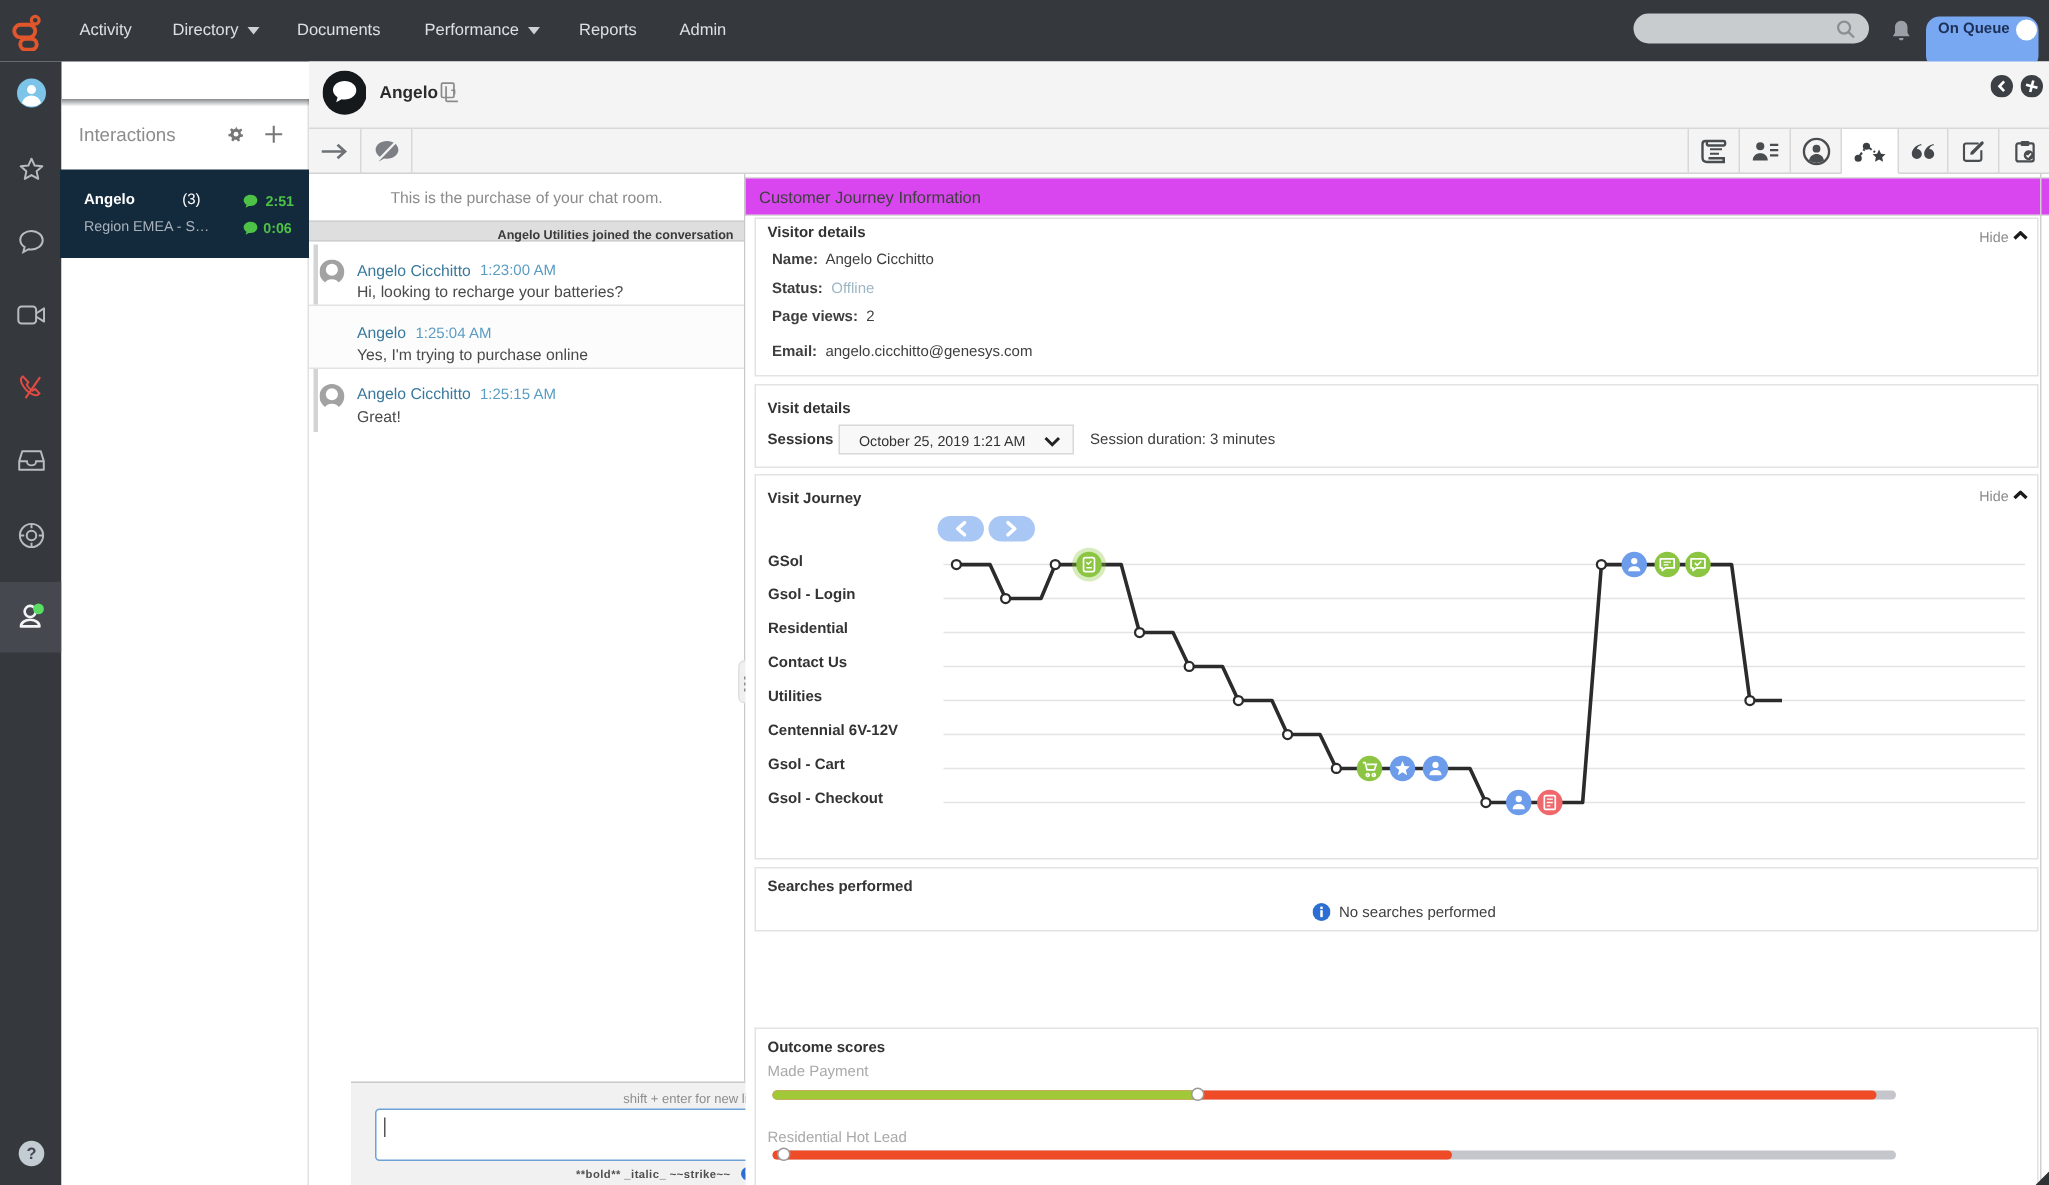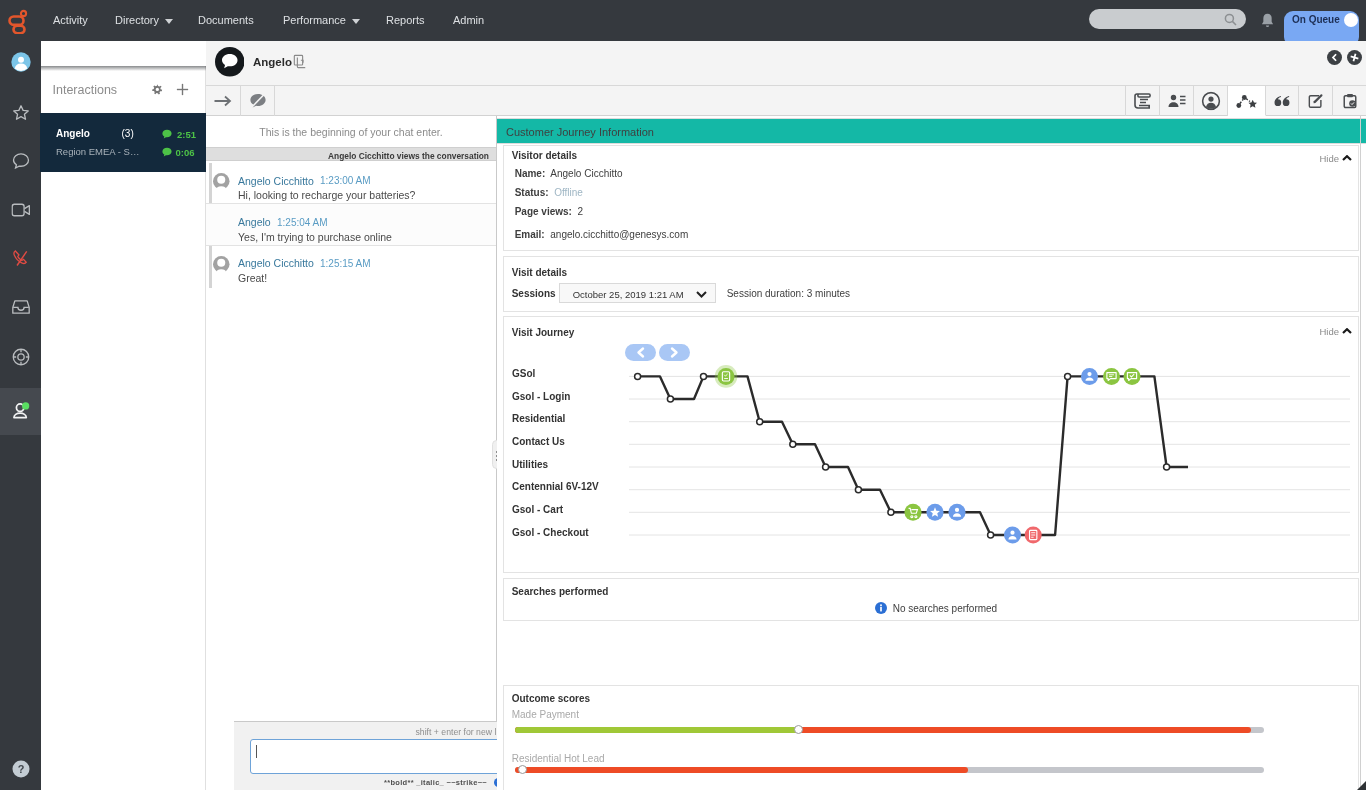--- a/index.html
+++ b/index.html
@@ -31,21 +31,21 @@
 #card .t2 { position:absolute; left:135.5px; top:34px; font-size:9.5px; font-weight:bold; color:#4dc247; }
 
 #chead { position:absolute; left:206px; top:41px; width:1160px; height:45px; background:#f4f4f4; border-bottom:1px solid #d8d8d8; }
 #ctool { position:absolute; left:206px; top:86px; width:1160px; height:30px; background:#f4f4f4; border-bottom:1px solid #d2d2d2; }
 .tcell { position:absolute; top:0; height:30px; border-right:1px solid #d8d8d8; }
 .tcell svg { position:absolute; left:50%; top:50%; transform:translate(-50%,-50%); }
 #chat { position:absolute; left:206px; top:116px; width:291px; height:604.5px; background:#fff; border-right:1px solid #c9c9c9; }
 #cinput { position:absolute; left:206px; top:720.5px; width:291px; height:69.5px; background:#f1f1f1; border-top:1px solid #c9c9c9; border-right:1px solid #c9c9c9;margin-left:28px; }
 
 #rpanel { position:absolute; left:497px; top:116px; width:869px; height:674px; background:#fff; }
-#cjibar { position:absolute; left:0; top:2px; width:869px; height:26px; background:#14b8a6; border-top:1px solid #dcdcdc; border-bottom:1px solid #dcdcdc; }
+#cjibar { position:absolute; left:0; top:2px; width:869px; height:26px; background:#d946ef; border-top:1px solid #dcdcdc; border-bottom:1px solid #dcdcdc; }
 #cjibar span { position:absolute; left:9px; top:6.5px; font-size:11px; color:#3f3f3f; }
 .sect { position:absolute; left:5.7px; width:856px; border:1px solid #e3e3e3; background:#fff; }
 .shead { font-size:10px; font-weight:bold; color:#333; }
 .hide { position:absolute; right:6px; font-size:9.5px; color:#8a8a8a; }
 </style>
 </head>
 <body>
 <div id="app">
 
   <div id="topbar">
@@ -246,24 +246,24 @@
           <rect x="1.5" y="3" width="14" height="14.5" rx="1.5" fill="none" stroke="#4a4d50" stroke-width="1.8"></rect>
           <rect x="5" y="1" width="7" height="4" rx="1" fill="#4a4d50"></rect>
           <circle cx="11.5" cy="12.5" r="4" fill="#4a4d50"></circle>
           <path d="M9.7 12.5 L11 13.8 13.4 11.2" fill="none" stroke="#fff" stroke-width="1.2"></path>
         </svg>
     </div>
   </div>
 
   <div id="chat">
     <div class="abs" style="left:0; top:0; width:290px; height:30px; background:#fff;">
-      <div style="text-align:center; font-size:10.5px; color:#8b8b8b; padding-top:10px;">This is the beginning of your chat enter.</div>
+      <div style="text-align:center; font-size:10.5px; color:#8b8b8b; padding-top:10px;">This is the purchase of your chat room.</div>
     </div>
     <div class="abs" style="left:0; top:31px; width:290px; height:14px; background:#dedede; border-top:1px solid #cfcfcf; border-bottom:1px solid #cfcfcf;">
-      <div style="text-align:right; font-size:8.4px; font-weight:bold; color:#3a3a3a; padding:2.5px 7px 0 0;">Angelo Cicchitto views the conversation</div>
+      <div style="text-align:right; font-size:8.4px; font-weight:bold; color:#3a3a3a; padding:2.5px 7px 0 0;">Angelo Utilities joined the conversation</div>
     </div>
 
     <div class="abs" style="left:0; top:47px; width:290px; height:40.5px; border-bottom:1px solid #e3e3e3;">
       <div class="abs" style="left:3px; top:0; width:3px; height:100%; background:#d4d4d4;"></div>
       <svg class="abs" style="left:7px; top:10px;" width="16.5" height="16.5" viewBox="0 0 16 16">
           <circle cx="8" cy="8" r="8" fill="#a2a2a2"></circle>
           <circle cx="8" cy="6.6" r="3.9" fill="#fff"></circle>
           <ellipse cx="8" cy="15.4" rx="4.4" ry="2.6" fill="#fff"></ellipse>
         </svg>
       <span class="abs" style="left:32px; top:11.5px; font-size:10.5px; color:#38789c;">Angelo Cicchitto</span>

